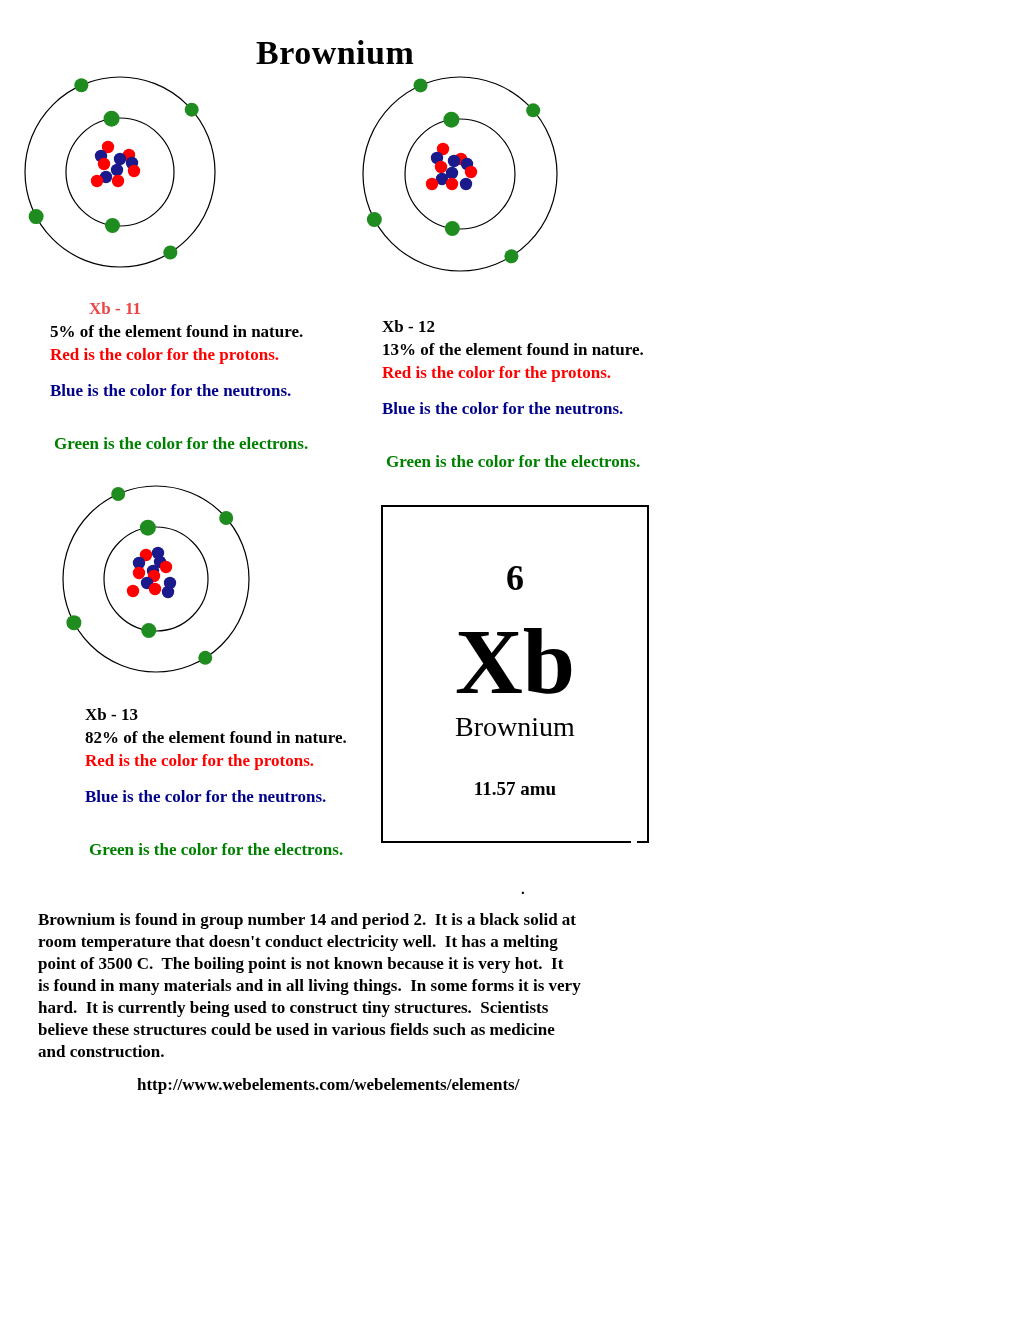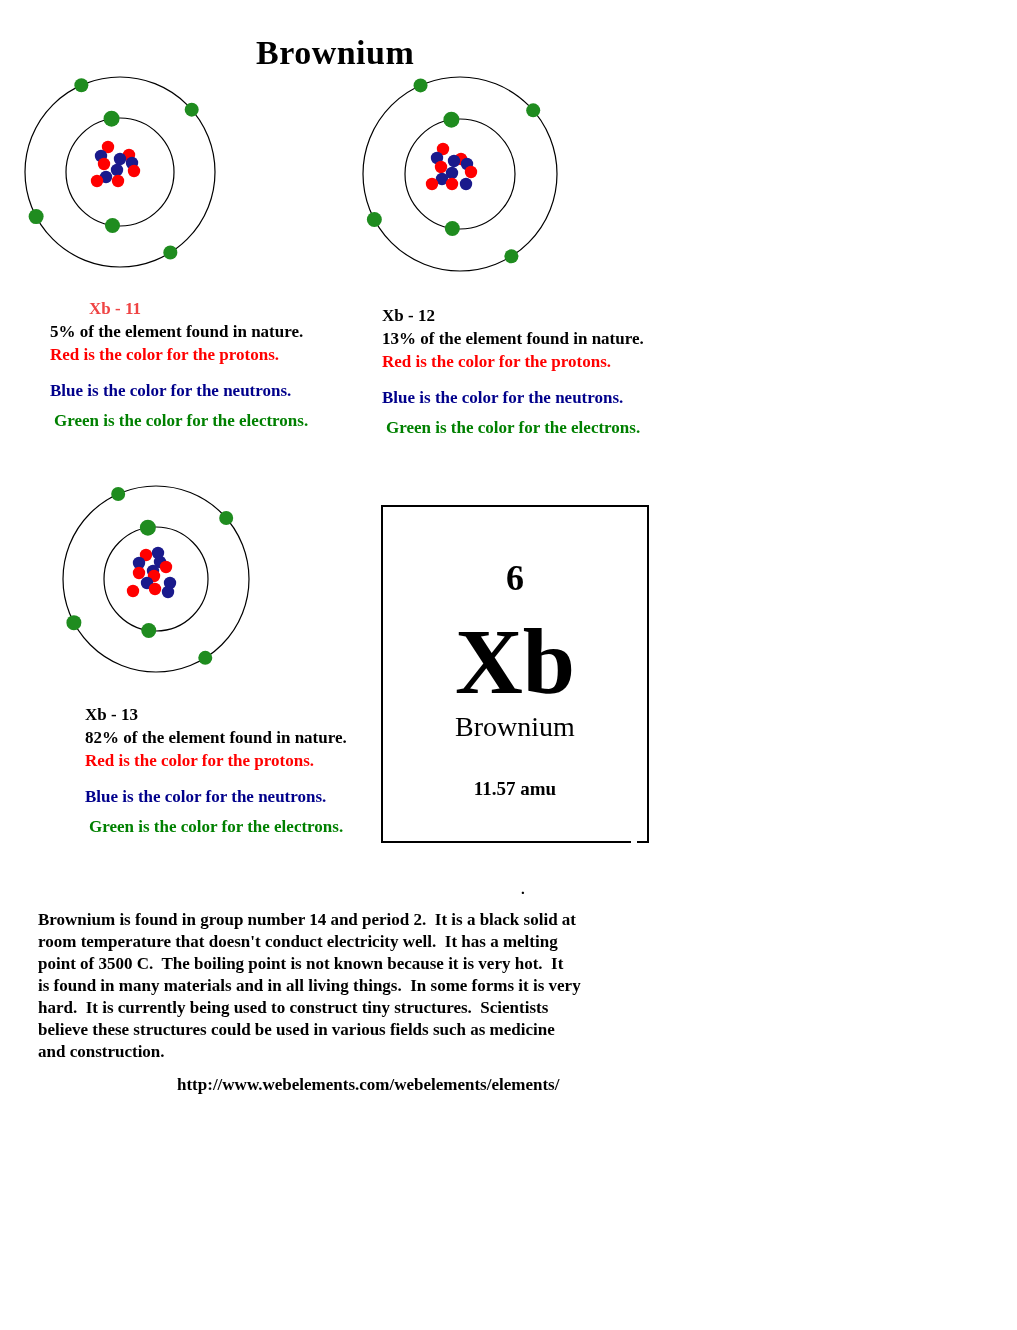--- a/index.html
+++ b/index.html
@@ -10,38 +10,38 @@
   .abs{position:absolute;}
   .page-title{
     left:256px;top:34px;font-size:34px;font-weight:bold;color:#000;
     letter-spacing:0.5px;white-space:pre;
   }
   .atom{width:220px;height:220px;}
   .iso-block div{
     font-size:17px;font-weight:bold;line-height:23px;white-space:pre;
   }
   .legend-blue{margin-top:13px;}
-  .legend-green{margin-top:7px;padding-left:4px;}
+  .legend-green{margin-top:30px;padding-left:4px;}
   .element-card{
     left:381px;top:505px;width:268px;height:338px;
     border:2px solid #000;box-sizing:border-box;
   }
   .element-card .c-line{position:absolute;left:0;width:100%;text-align:center;color:#000;white-space:pre;}
   .card-number{top:50px;font-size:36px;font-weight:bold;}
   .card-symbol{top:100px;font-size:94px;font-weight:bold;}
   .card-name{top:204px;font-size:28px;font-weight:normal;}
   .card-mass{top:271px;font-size:19px;font-weight:bold;}
   .card-border-gap{position:absolute;left:248px;bottom:-2px;width:6px;height:2px;background:#fff;}
   .stray-mark{left:521px;top:882px;font-size:15px;font-weight:bold;color:#000;line-height:15px;}
   .paragraph{left:38px;top:909px;}
   .paragraph div{
     font-size:17px;font-weight:bold;line-height:22px;color:#000;white-space:pre;
   }
   .source-url{
-    left:137px;top:1075px;font-size:17px;font-weight:bold;color:#000;white-space:pre;margin-left:40px;
+    left:137px;top:1075px;font-size:17px;font-weight:bold;color:#000;white-space:pre;
   }
 </style>
 </head>
 <body>
 
 <div class="abs page-title">Brownium</div>
 
 <div class="abs atom" style="left:10px;top:62px"><svg width="220" height="220">
       <circle cx="110" cy="110" r="95" fill="none" stroke="#000000" stroke-width="1.2"></circle>
       <circle cx="110" cy="110" r="54" fill="none" stroke="#000000" stroke-width="1.2"></circle>
@@ -110,21 +110,21 @@
     </svg></div>
 
 <div class="abs iso-block" style="left:50px;top:297px">
   <div style="color: #ef4444; margin-left: 39px;">Xb - 11</div>
   <div style="color: rgb(0, 0, 0);">5% of the element found in nature.</div>
   <div style="color: rgb(255, 0, 0);">Red is the color for the protons.</div>
   <div class="legend-blue" style="color: rgb(0, 0, 139);">Blue is the color for the neutrons.</div>
   <div class="legend-green" style="color: rgb(0, 128, 0);">Green is the color for the electrons.</div>
 </div>
 
-<div class="abs iso-block" style="left:382px;top:304px">
+<div class="abs iso-block" style="left:382px;top:315px">
   <div style="color: rgb(0, 0, 0);">Xb - 12</div>
   <div style="color: rgb(0, 0, 0);">13% of the element found in nature.</div>
   <div style="color: rgb(255, 0, 0);">Red is the color for the protons.</div>
   <div class="legend-blue" style="color: rgb(0, 0, 139);">Blue is the color for the neutrons.</div>
   <div class="legend-green" style="color: rgb(0, 128, 0);">Green is the color for the electrons.</div>
 </div>
 
 <div class="abs iso-block" style="left:85px;top:703px">
   <div style="color: rgb(0, 0, 0);">Xb - 13</div>
   <div style="color: rgb(0, 0, 0); text-align: right;">82% of the element found in nature.</div>

